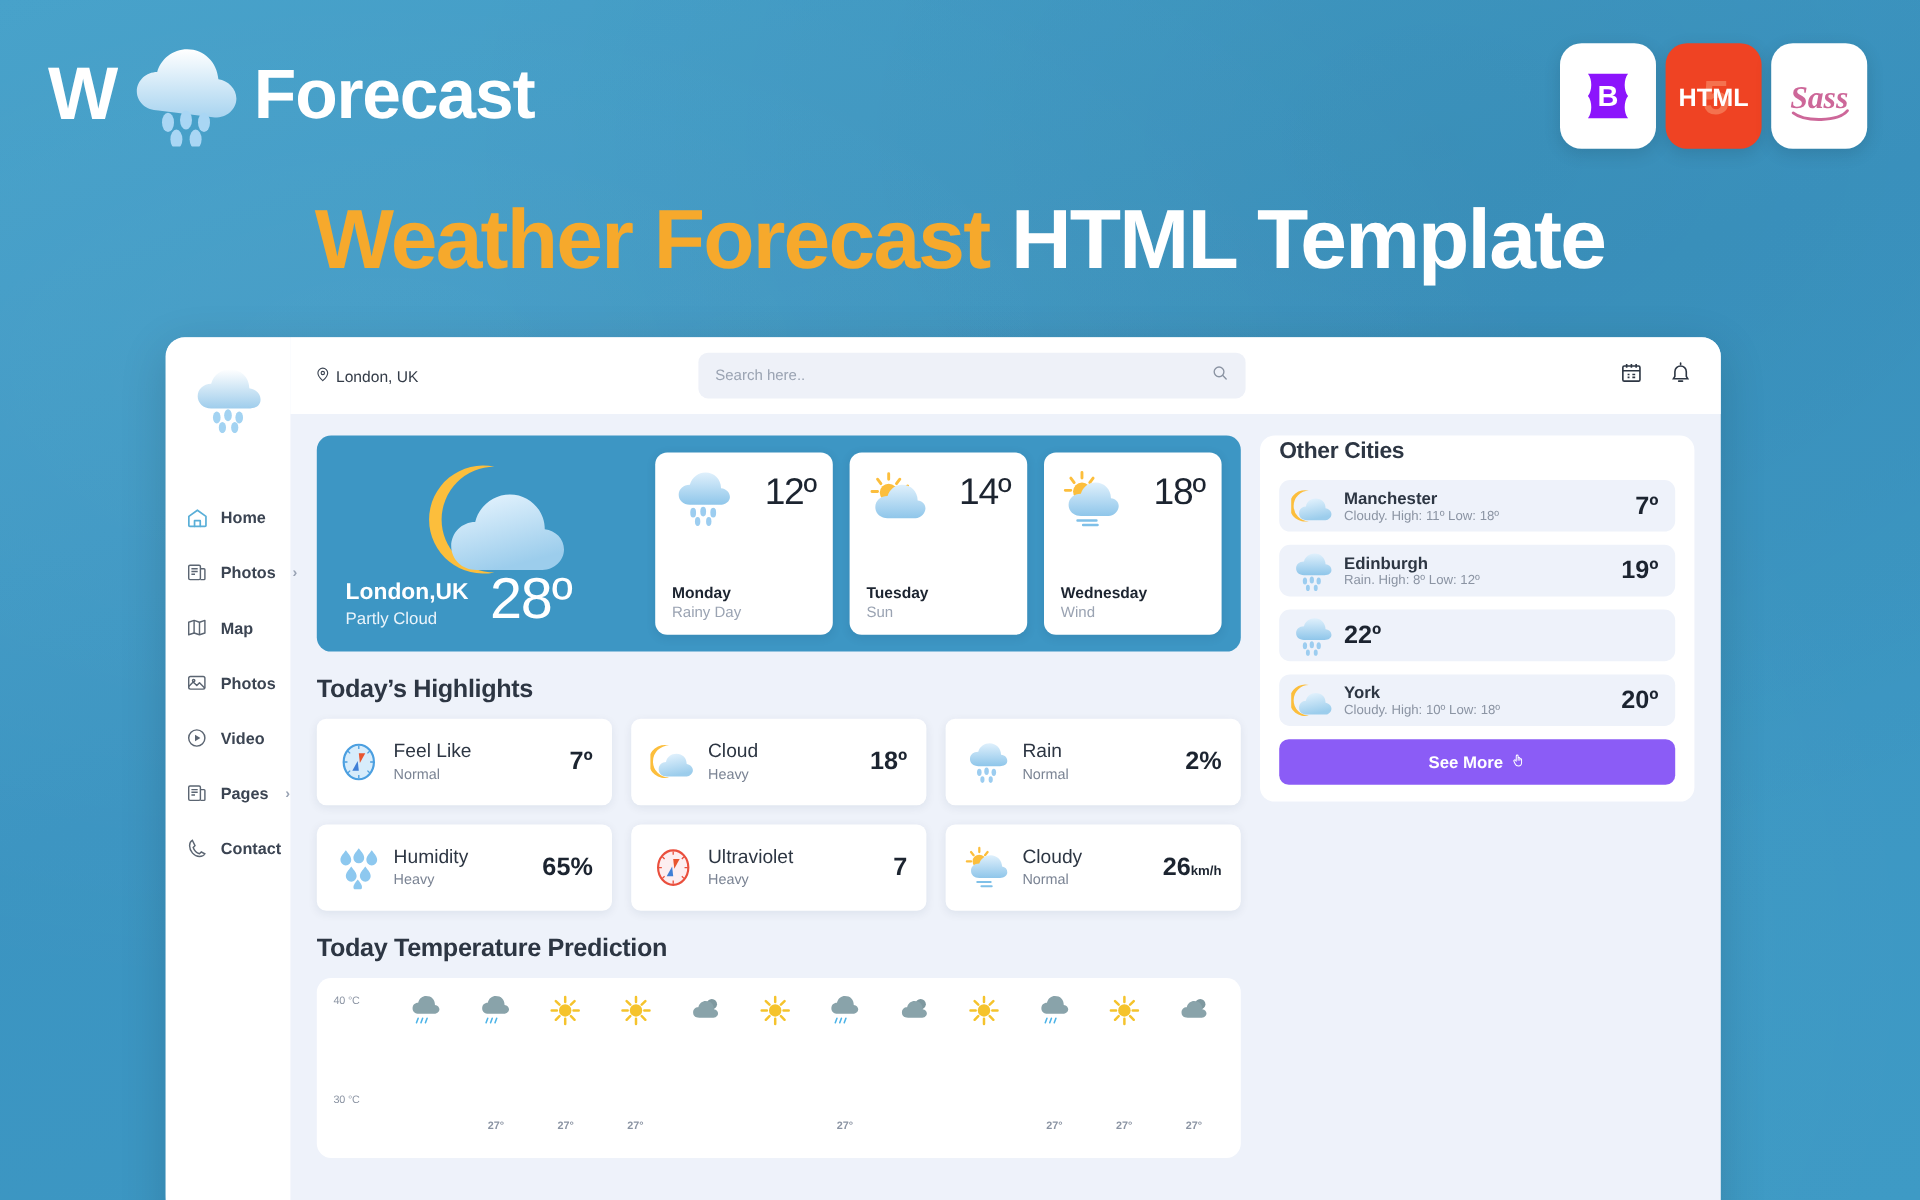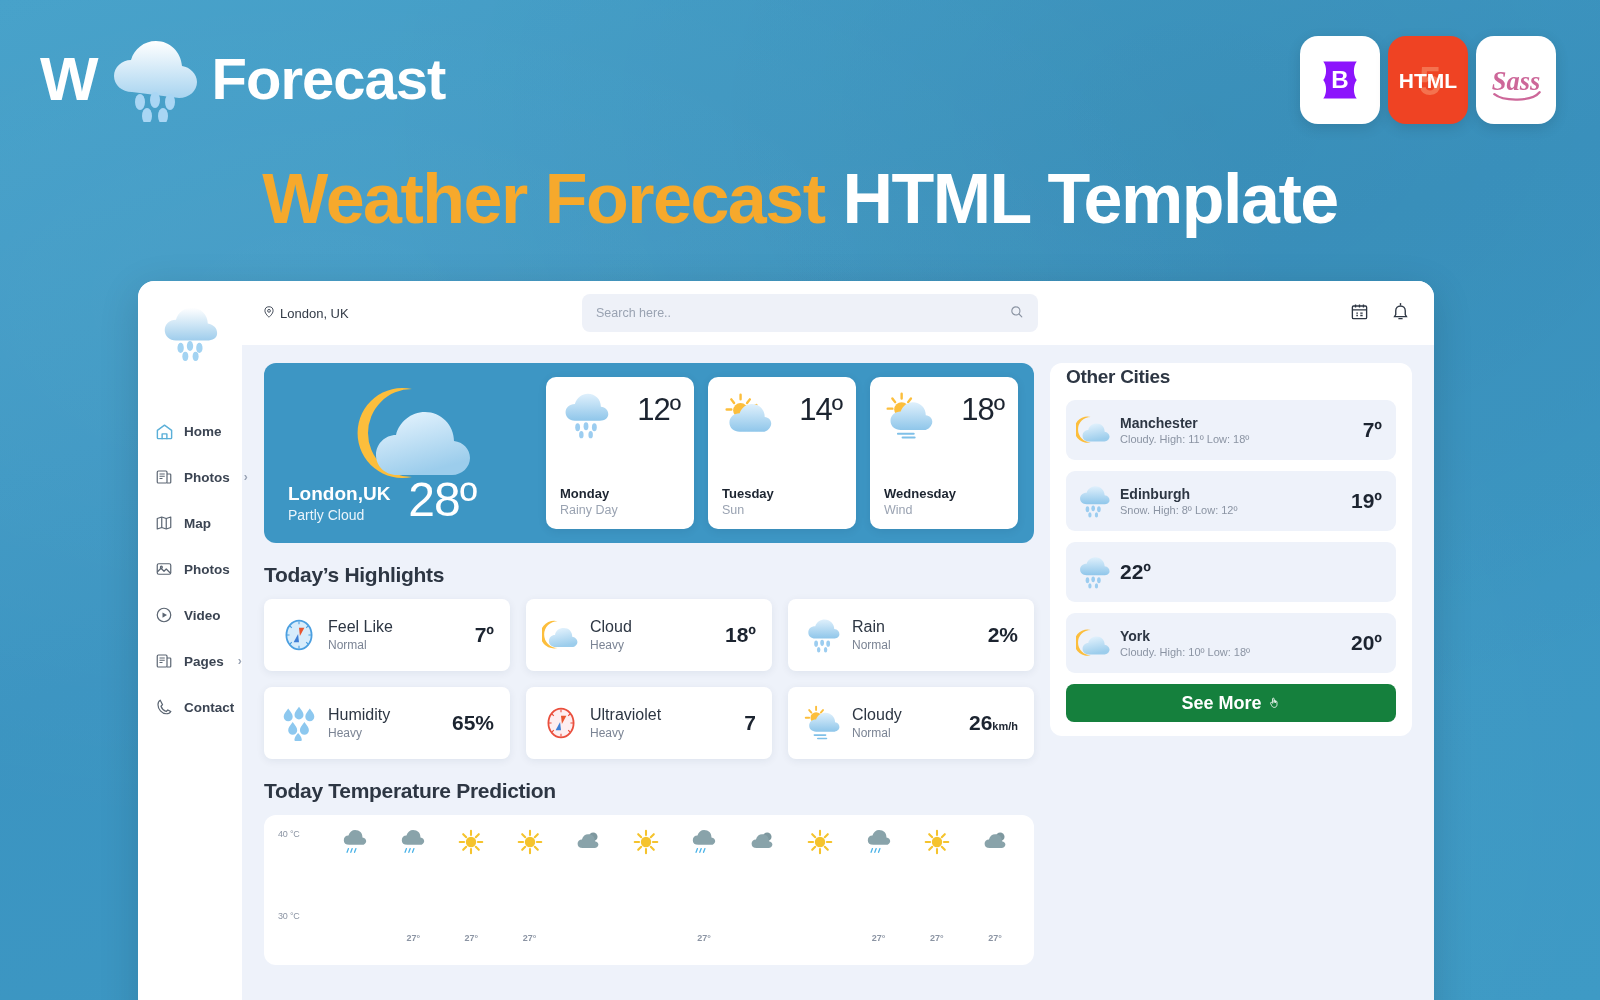--- a/index.html
+++ b/index.html
@@ -133,31 +133,31 @@
   .hl-sub{ font-size:12px; color:#7b8494; margin-top:1px; }
   .hl-val{ font-size:21px; font-weight:800; color:#1c2430; white-space:nowrap; }
   .hl-unit{ font-size:11px; font-weight:700; }
 
   
   .cities{
     background:#fff; border-radius:12px; padding:3px 16px 14px;
   }
   .cities h3{ font-size:19px; font-weight:800; color:#2d3643; margin-bottom:12px; letter-spacing:-.3px; }
   .city{
-    background:#eef2fa; border-radius:9px; height:60px; margin-bottom:11px;
+    background:#eef2fa; border-radius:9px; height:43px; margin-bottom:11px;
     display:flex; align-items:center; gap:8px; padding:0 14px 0 10px;
   }
   .city-ico{ width:36px; height:36px; flex-shrink:0; display:flex; align-items:center; justify-content:center; }
   .city-txt{ flex:1; min-width:0; }
   .city-name{ font-size:14px; font-weight:700; color:#2d3643; line-height:1.2; }
   .city-sub{ font-size:11px; color:#8b94a3; margin-top:1px; }
   .city-temp{ font-size:21px; font-weight:800; color:#1c2430; }
   .see-more{
-    width:100%; height:38px; background:#15803d; color:#fff; border:none;
-    border-radius:8px; font-size:18px; font-weight:600; cursor:pointer;
+    width:100%; height:38px; background:#8b5cf6; color:#fff; border:none;
+    border-radius:8px; font-size:14px; font-weight:600; cursor:pointer;
     font-family:"Liberation Sans", sans-serif; margin-top:2px;
     display:flex; align-items:center; justify-content:center; gap:6px;
   }
 
   
   .chart-card{
     background:#fff; border-radius:12px; margin-top:0;
     height:150px; position:relative; overflow:hidden;
   }
   .y-lab{ position:absolute; left:14px; font-size:9px; color:#8b94a3; letter-spacing:-.2px; }
@@ -765,21 +765,21 @@
                     <ellipse cx="14" cy="31" rx="2.2" ry="3.6"></ellipse>
                     <ellipse cx="21" cy="30" rx="2.2" ry="3.6"></ellipse>
                     <ellipse cx="28" cy="31" rx="2.2" ry="3.6"></ellipse>
                     <ellipse cx="17" cy="38" rx="2" ry="3.2"></ellipse>
                     <ellipse cx="25" cy="38" rx="2" ry="3.2"></ellipse>
                   </g>
               </svg>
             </span>
             <span class="city-txt">
               <span class="city-name" style="display:block">Edinburgh</span>
-              <span class="city-sub" style="display:block">Snow. High: 8º Low: 12º</span>
+              <span class="city-sub" style="display:block">Rain. High: 8º Low: 12º</span>
             </span>
             <span class="city-temp">19º</span>
           </div>
 
           <div class="city">
             <span class="city-ico">
               <svg viewBox="0 0 44 42" width="38" height="36">
                 <path fill="url(#cg2)" d="M13 25c-5 0-8-3-8-7s3-7 8-7c1.5-5 6-8 11-8 6 0 11 5 11 11 4 .4 6 3 6 6s-3 5-7 5z"></path>
                 <g fill="#9ccdf0">
                     <ellipse cx="14" cy="31" rx="2.2" ry="3.6"></ellipse>

